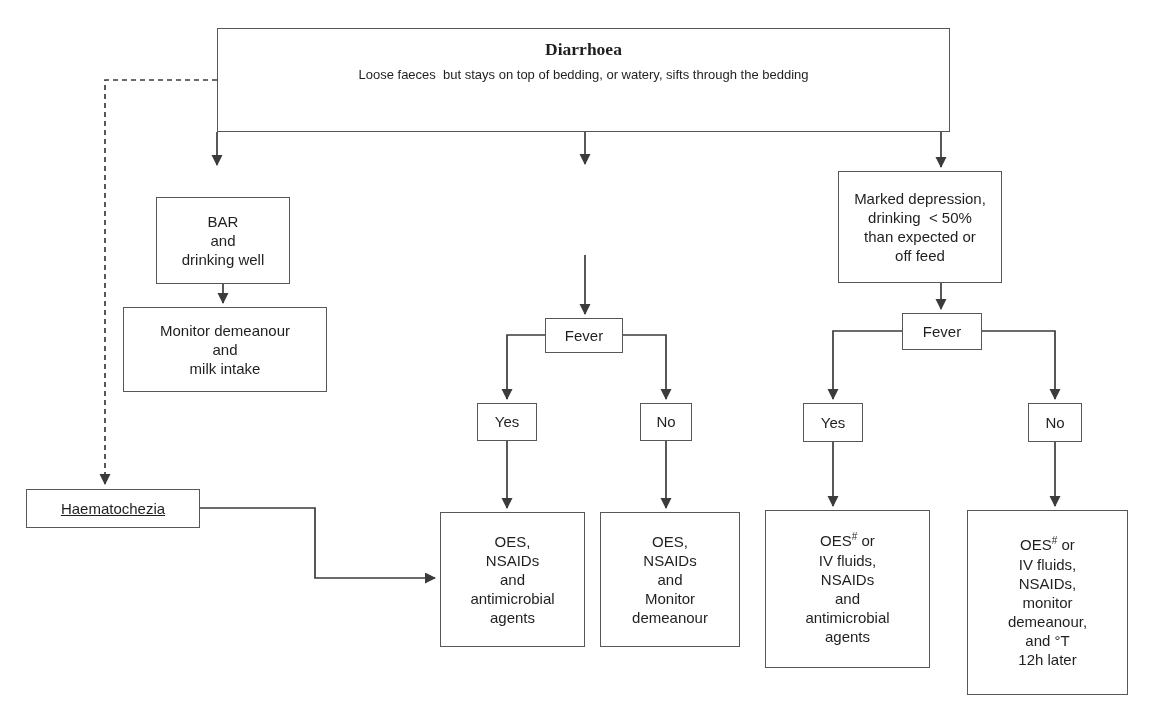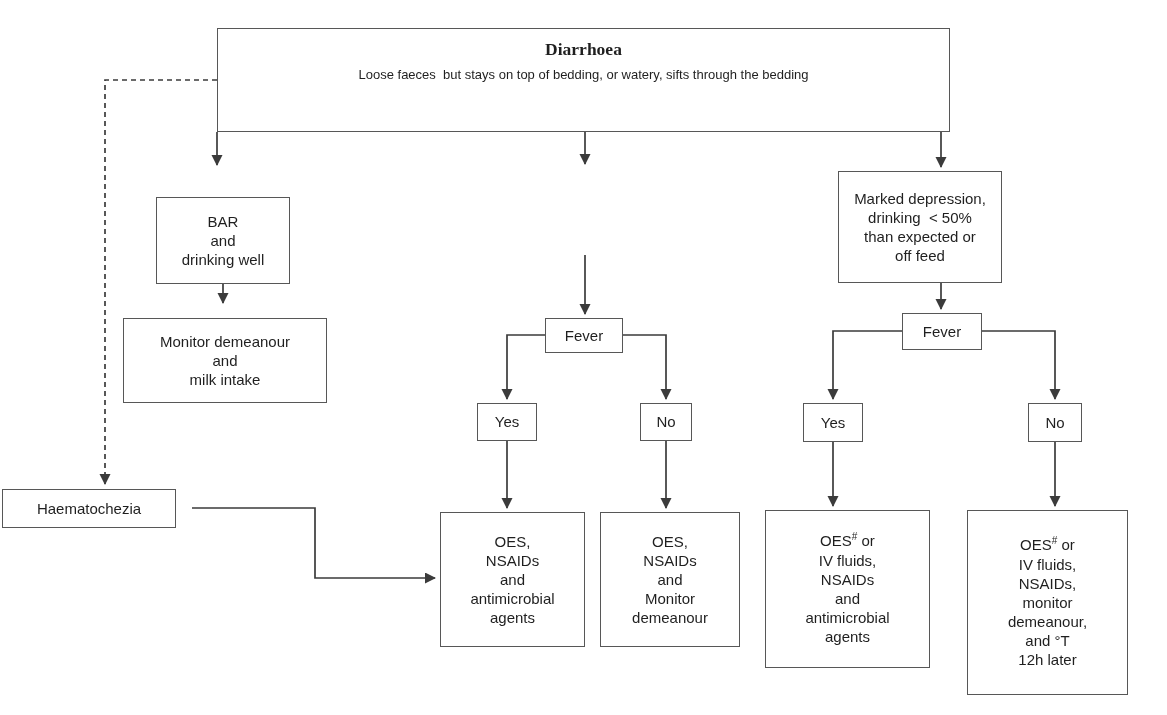--- a/index.html
+++ b/index.html
@@ -68,21 +68,21 @@
     <div class="title">Diarrhoea</div>
     <div class="subtitle">Loose faeces&nbsp; but stays on top of bedding, or watery, sifts through the bedding</div>
   </div>
 
   <div class="node" style="left:156px; top:169px; width:134px; height:87px;margin-top:28px;">
     <span class="txt">BAR
 and
 drinking well</span>
   </div>
 
-  <div class="node" style="left:123px; top:318px; width:204px; height:85px;">
+  <div class="node" style="left:123px; top:307px; width:204px; height:85px;">
     <span class="txt">Monitor demeanour
 and
 milk intake</span>
   </div>
 
 
   <div class="node" style="left:545px; top:318px; width:78px; height:35px;">
     <span class="txt">Fever</span>
   </div>
 
@@ -141,17 +141,17 @@
   <div class="node" style="left:967px; top:510px; width:161px; height:185px;">
     <div class="firstline"><span>OES</span><sup>#</sup> <span>or</span></div>
     <span class="txt">IV fluids,
 NSAIDs,
 monitor
 demeanour,
 and °T
 12h later</span>
   </div>
 
-  <div class="node" style="left:2px; top:489px; width:174px; height:39px;">
+  <div class="node" style="left:26px; top:489px; width:174px; height:39px;text-decoration:underline;">
     <span class="txt">Haematochezia</span>
   </div>
 
 </div>
 
 </body></html>

